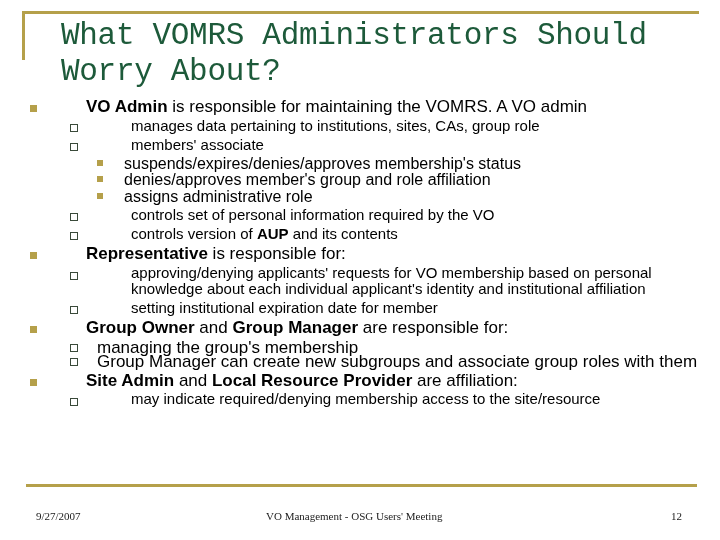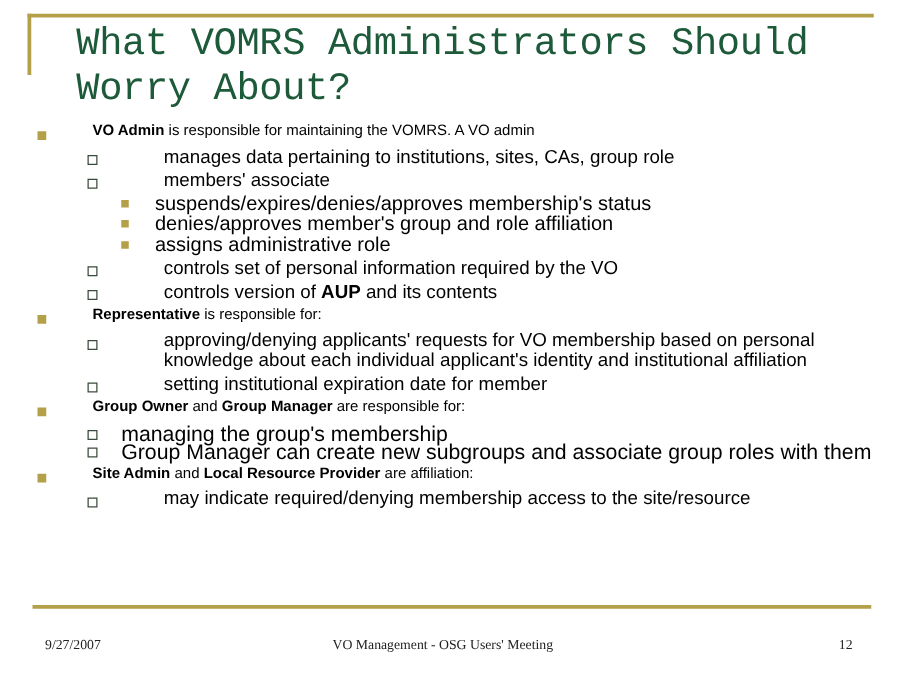--- a/index.html
+++ b/index.html
@@ -3,21 +3,21 @@
 <meta charset="utf-8">
 <style>
   html,body{margin:0;padding:0;}
   body{width:720px;height:540px;background:#ffffff;position:relative;overflow:hidden;font-family:"Liberation Sans",sans-serif;color:#000;}
   .frame-top{position:absolute;left:22px;top:11px;width:677px;height:3px;background:#b5a04a;}
   .frame-left{position:absolute;left:22px;top:11px;width:3px;height:49px;background:#b5a04a;}
   .frame-bottom{position:absolute;left:26px;top:484px;width:671px;height:3px;background:#b5a04a;}
   .title{position:absolute;left:41px;top:18px;width:640px;font-family:Liberation Mono, monospace;font-size:31px;line-height:36px;color:#1d5a3a;letter-spacing:-0.3px;margin-left:20px;}
   .content{position:absolute;left:0;top:0;}
   .row{position:absolute;white-space:nowrap;}
-  .l1{left:74px;font-size:12px;}
+  .l1{left:86px;font-size:17px;}
   .l2{left:97px;font-size:15px;margin-left:34px;}
   .l2s{left:97px;font-size:17px;}
   .l3{left:124px;font-size:16px;}
   .b1{position:absolute;left:30px;width:7px;height:7px;background:#b5a04a;}
   .b2{position:absolute;left:70px;width:6px;height:6px;border:1px solid #3a4a3a;background:#fff;}
   .b3{position:absolute;left:97px;width:6px;height:6px;background:#b5a04a;}
   b{font-weight:bold;}
   .footer{position:absolute;top:510px;font-family:"Liberation Serif",serif;font-size:11px;color:#222;}
 </style>
 </head>

